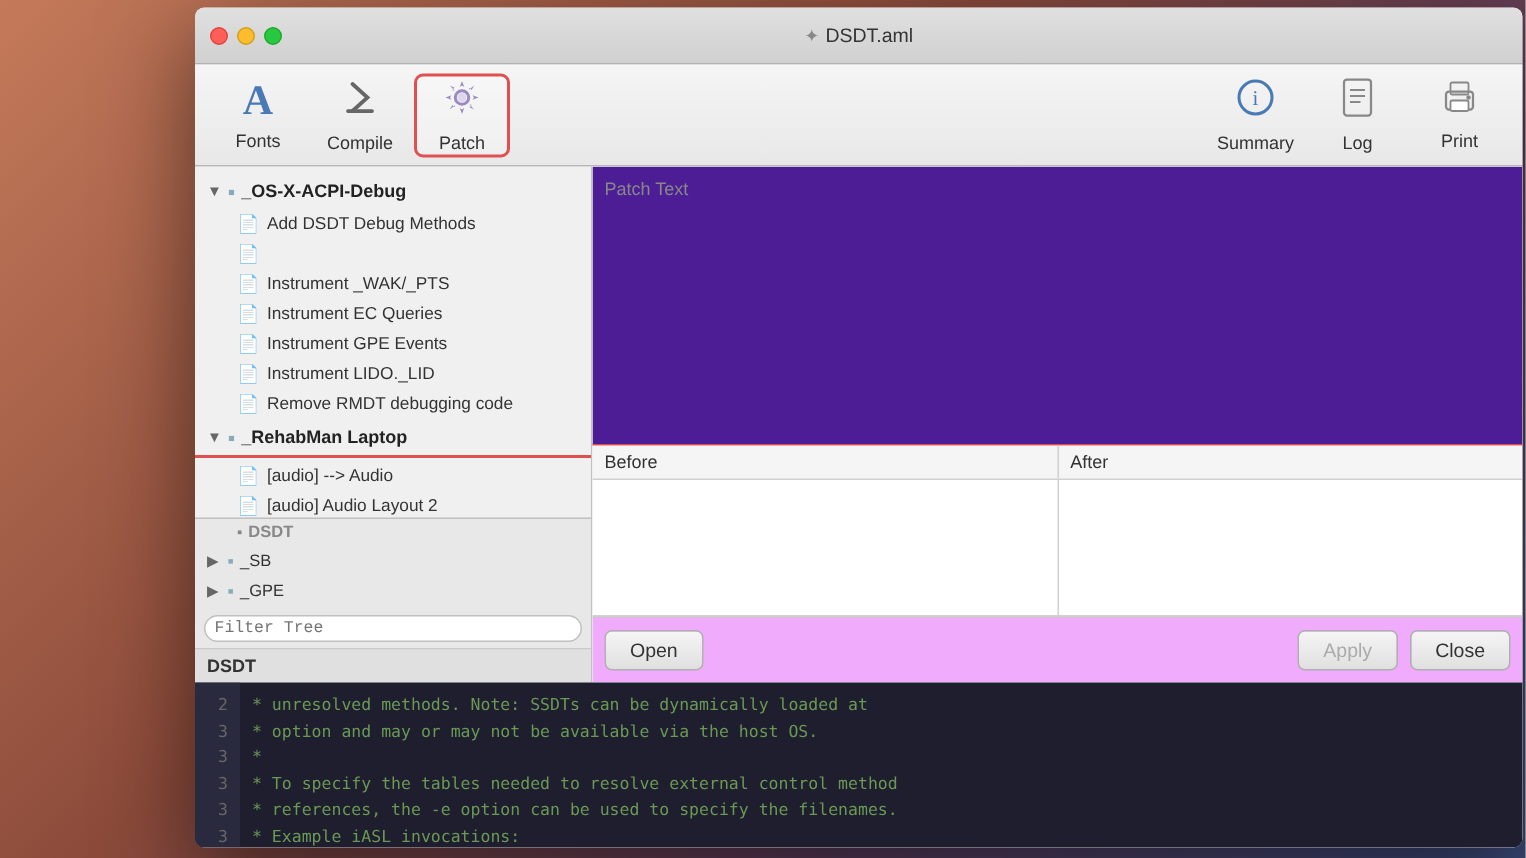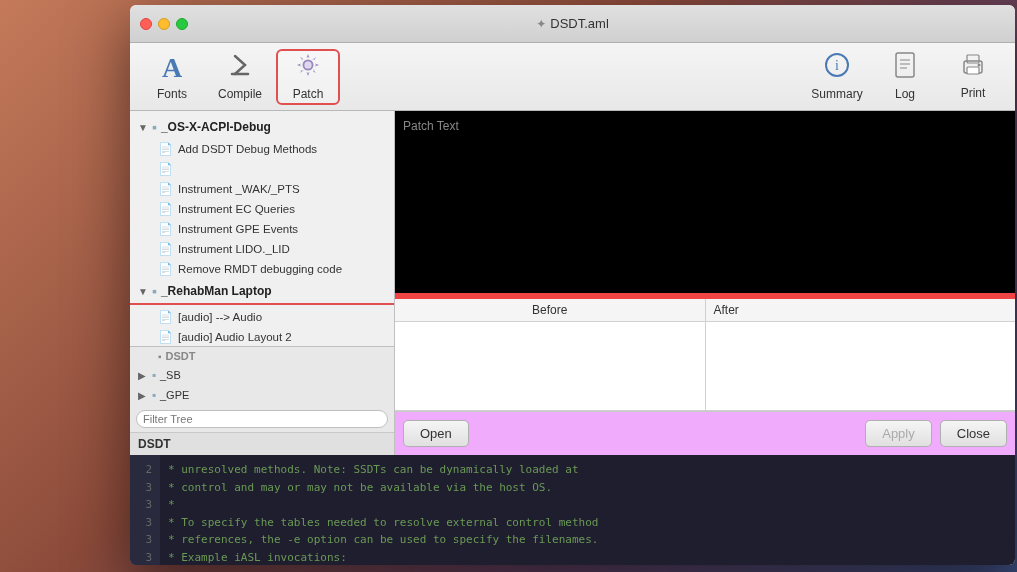--- a/index.html
+++ b/index.html
@@ -171,20 +171,21 @@
       border-bottom: 1px solid #c8c8c8;
     }
     .filter-input {
       width: 100%;
       padding: 2px 6px;
       border: 1px solid #c0c0c0;
       border-radius: 10px;
       font-size: 11px;
       background: white;
       outline: none;
+      font-family: Liberation Mono, monospace;
     }
     .sidebar-footer {
       padding: 4px 8px;
       font-size: 12px;
       font-weight: 600;
       color: #333;
       background: #e0e0e0;
     }
     
     .right-panel {
@@ -192,43 +193,43 @@
       display: flex;
       flex-direction: column;
       overflow: hidden;
       background: white;
     }
     .patch-text-area {
       flex: 1.5;
       padding: 8px;
       font-size: 12px;
       color: #888;
-      border-bottom: 6px solid #ef4444;
+      border-bottom: 1px solid #ef4444;
       overflow-y: auto;
-      background: #000000;
+      background: #4c1d95;
     }
     .before-after-section {
       display: flex;
       flex-direction: column;
       flex: 1;
       border-bottom: 1px solid #d0d0d0;
     }
     .before-after-header {
       display: flex;
       border-bottom: 1px solid #d0d0d0;
       background: #f5f5f5;
     }
     .ba-col {
       flex: 1;
       padding: 4px 8px;
       font-size: 12px;
       color: #333;
       font-weight: 500;
     }
-    .ba-col:first-child { border-right: 1px solid #d0d0d0; text-align: center; }
+    .ba-col:first-child { border-right: 1px solid #d0d0d0; }
     .before-after-content {
       display: flex;
       flex: 1;
     }
     .ba-content-col {
       flex: 1;
       background: white;
     }
     .ba-content-col:first-child { border-right: 1px solid #d0d0d0; }
     .action-bar {
@@ -480,21 +481,21 @@
       <div>2</div>
       <div>3</div>
       <div>3</div>
       <div>3</div>
       <div>3</div>
       <div>3</div>
 
     </div>
     <div class="code-content">
       <div class="code-line code-comment">* unresolved methods. Note: SSDTs can be dynamically loaded at</div>
-      <div class="code-line code-comment">* control and may or may not be available via the host OS.</div>
+      <div class="code-line code-comment">* option and may or may not be available via the host OS.</div>
       <div class="code-line code-comment">*</div>
       <div class="code-line code-comment">* To specify the tables needed to resolve external control method</div>
       <div class="code-line code-comment">* references, the -e option can be used to specify the filenames.</div>
       <div class="code-line code-comment">* Example iASL invocations:</div>
 
     </div>
   </div>
 </div>
 
 </body></html>

